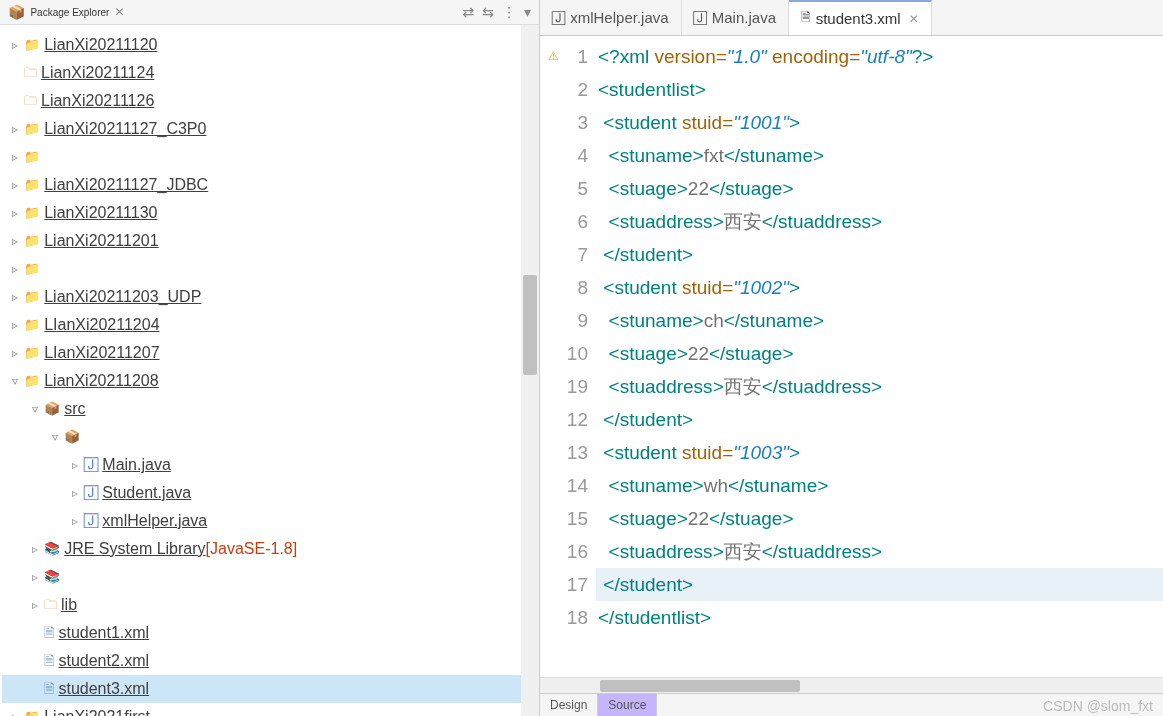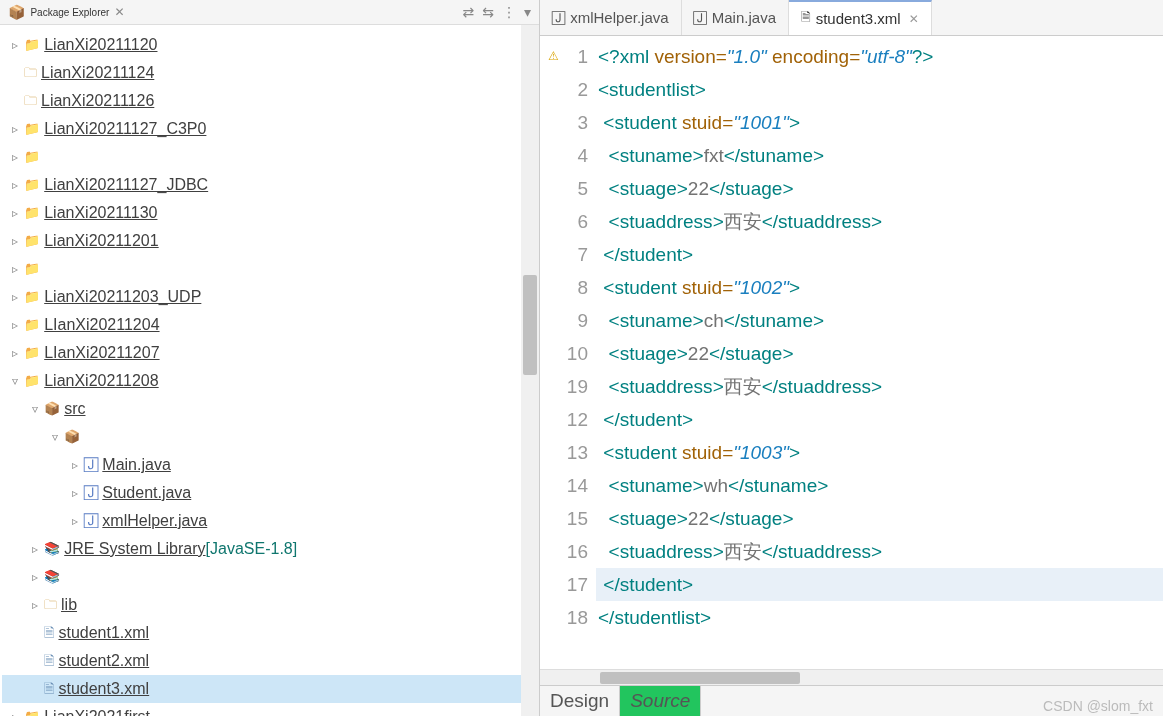--- a/index.html
+++ b/index.html
@@ -17,41 +17,41 @@
 .tree-row.sel { background: #cde6f7; }
 .twisty { width: 14px; display: inline-block; text-align: center; color: #888; font-size: 12px; margin-right: 2px; }
 .ticon { margin-right: 4px; font-size: 13px; }
 .ic-proj { color: #b08030; }
 .ic-fold { color: #d4a85a; }
 .ic-pkg { color: #c49a5a; }
 .ic-java { color: #5a7dc4; }
 .ic-xml { color: #6a8fb5; }
 .ic-lib { color: #888; }
 .tree-lab { color: #404040; text-decoration: underline; }
-.tree-lab-light { color: #0f766e; text-align: right; }
+.tree-lab-light { color: #c2410c; text-align: right; }
 .right-panel { flex: 1; display: flex; flex-direction: column; position: relative; }
 .tabs { display: flex; background: #f5f5f5; border-bottom: 1px solid #ccc; }
 .tab { display: flex; align-items: center; padding: 6px 12px; font-size: 15px; color: #555; border-right: 1px solid #ddd; cursor: pointer; }
 .tab.active { background: #fff; border-top: 2px solid #88aadd; color: #333; }
 .tab-ic { margin-right: 5px; font-size: 12px; }
 .tab-cl { margin-left: 8px; color: #999; font-size: 12px; }
 .editor { flex: 1; display: flex; font-family: Consolas, monospace; font-size: 19px; overflow: hidden; }
 .gutter { width: 56px; text-align: right; color: #999; padding: 4px 8px 4px 4px; line-height: 33px; background: #fff; user-select: none; }
 .gutter .warn { color: #d9a300; font-size: 12px; float: left; margin-left: 4px; }
 .code { flex: 1; padding: 4px 0; line-height: 33px; white-space: pre; }
 .code .ln { display: block; padding-left: 2px; }
 .code .ln.hl { background: #e8f0f8; }
 .t-pi { color: #008080; }
 .t-tag { color: #008080; }
 .t-attr { color: #a16207; }
 .t-str { color: #1a7fbf; font-style: italic; }
 .t-txt { color: #737373; }
 .bottom-tabs { display: flex; border-top: 1px solid #ccc; background: #f5f5f5; position: relative; }
-.btab { padding: 4px 10px; font-size: 19px; color: #555; border-right: 1px solid #ccc; cursor: pointer; }
-.btab.active { background: #22c55e; font-style: italic; }
+.btab { padding: 4px 10px; font-size: 12px; color: #555; border-right: 1px solid #ccc; cursor: pointer; }
+.btab.active { background: #c4b5fd; }
 .watermark { position: absolute; right: 10px; bottom: 2px; color: #bbb; font-size: 14px; }
 .hscroll { height: 16px; background: #f0f0f0; border-top: 1px solid #ddd; position: relative; }
 .hthumb { position: absolute; left: 60px; top: 2px; height: 12px; width: 200px; background: #c0c0c0; border-radius: 2px; }
 </style>
 </head>
 <body>
 
 <div class="left-panel">
   <div class="pe-header">
     <span class="pe-icon">📦</span>

